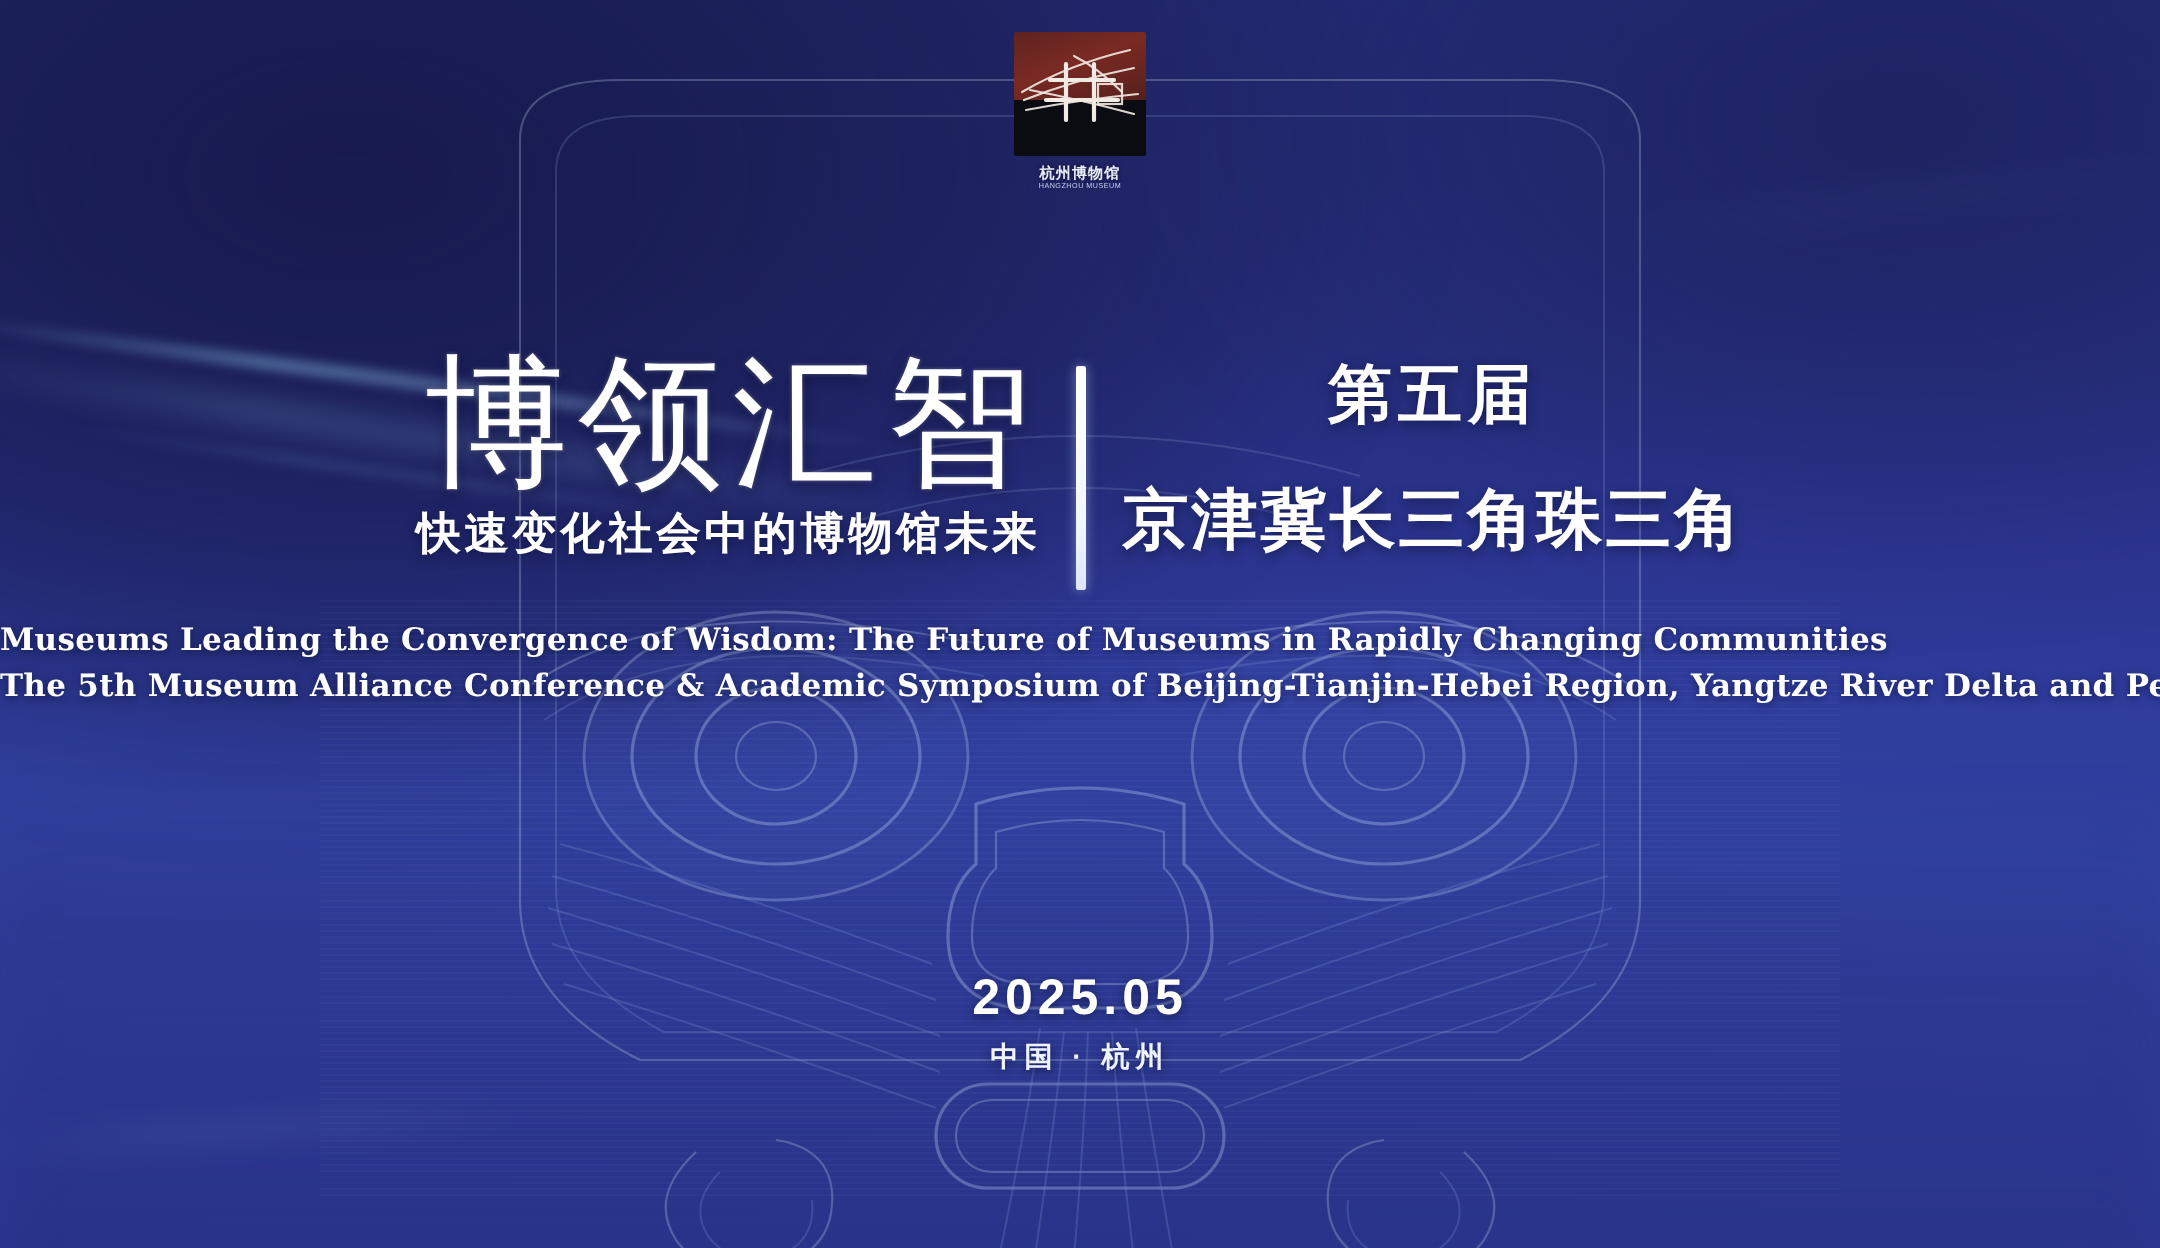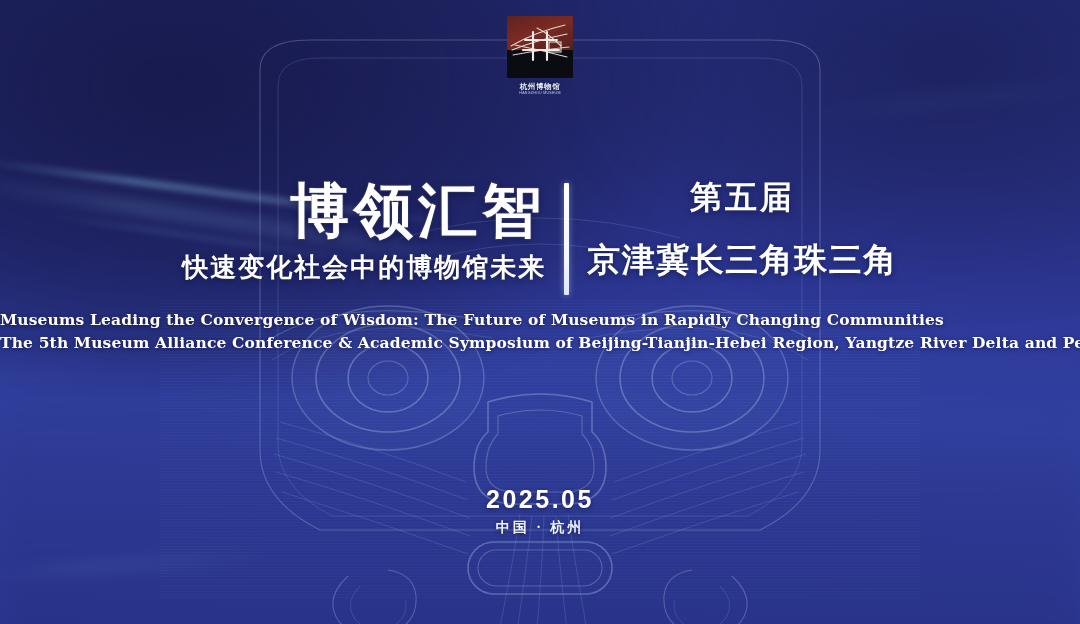--- a/index.html
+++ b/index.html
@@ -116,32 +116,32 @@
     background:linear-gradient(to bottom,#ffffff 0%,#f2f6ff 70%,#dde6fa 100%);
     margin-top:5px;
     border-radius:1px;
     box-shadow:0 0 6px rgba(190,215,255,.5);
     flex:0 0 auto;
   }
   .col-right{ text-align:left; padding-left:18px; }
 
   .t-main{
     font-family:"DejaVu Serif", serif;
-    font-weight:700;
-    font-size:59px;
+    font-weight:400;
+    font-size:72px;
     line-height:66px;
     letter-spacing:5px;
     color:#ffffff;
     text-shadow:0 2px 7px rgba(8,12,46,.55), 0 0 2px rgba(255,255,255,.35);
     white-space:nowrap;
   }
   .t-sub{
     font-family:"DejaVu Serif", serif;
     font-weight:700;
-    font-size:26px;
+    font-size:22px;
     line-height:42px;
     letter-spacing:2px;
     color:#ffffff;
     margin-top:2px;
     text-shadow:0 2px 6px rgba(8,12,46,.55);
     white-space:nowrap;
   }
   .t-ord{
     font-family:"DejaVu Serif", serif;
     font-weight:700;
@@ -186,21 +186,21 @@
   .f-date{
     font-family:Liberation Sans, sans-serif;
     font-weight:700;
     font-size:25px;
     letter-spacing:2.5px;
     color:#ffffff;
     line-height:30px;
     text-shadow:0 1px 5px rgba(8,12,46,.6);
   }
   .f-place{
-    font-family:Liberation Serif, serif;
+    font-family:Liberation Sans, sans-serif;
     font-weight:700;
     font-size:14px;
     letter-spacing:3px;
     color:#eef3ff;
     line-height:22px;
     margin-top:3px;
     text-shadow:0 1px 4px rgba(8,12,46,.6);
   }
 
   

